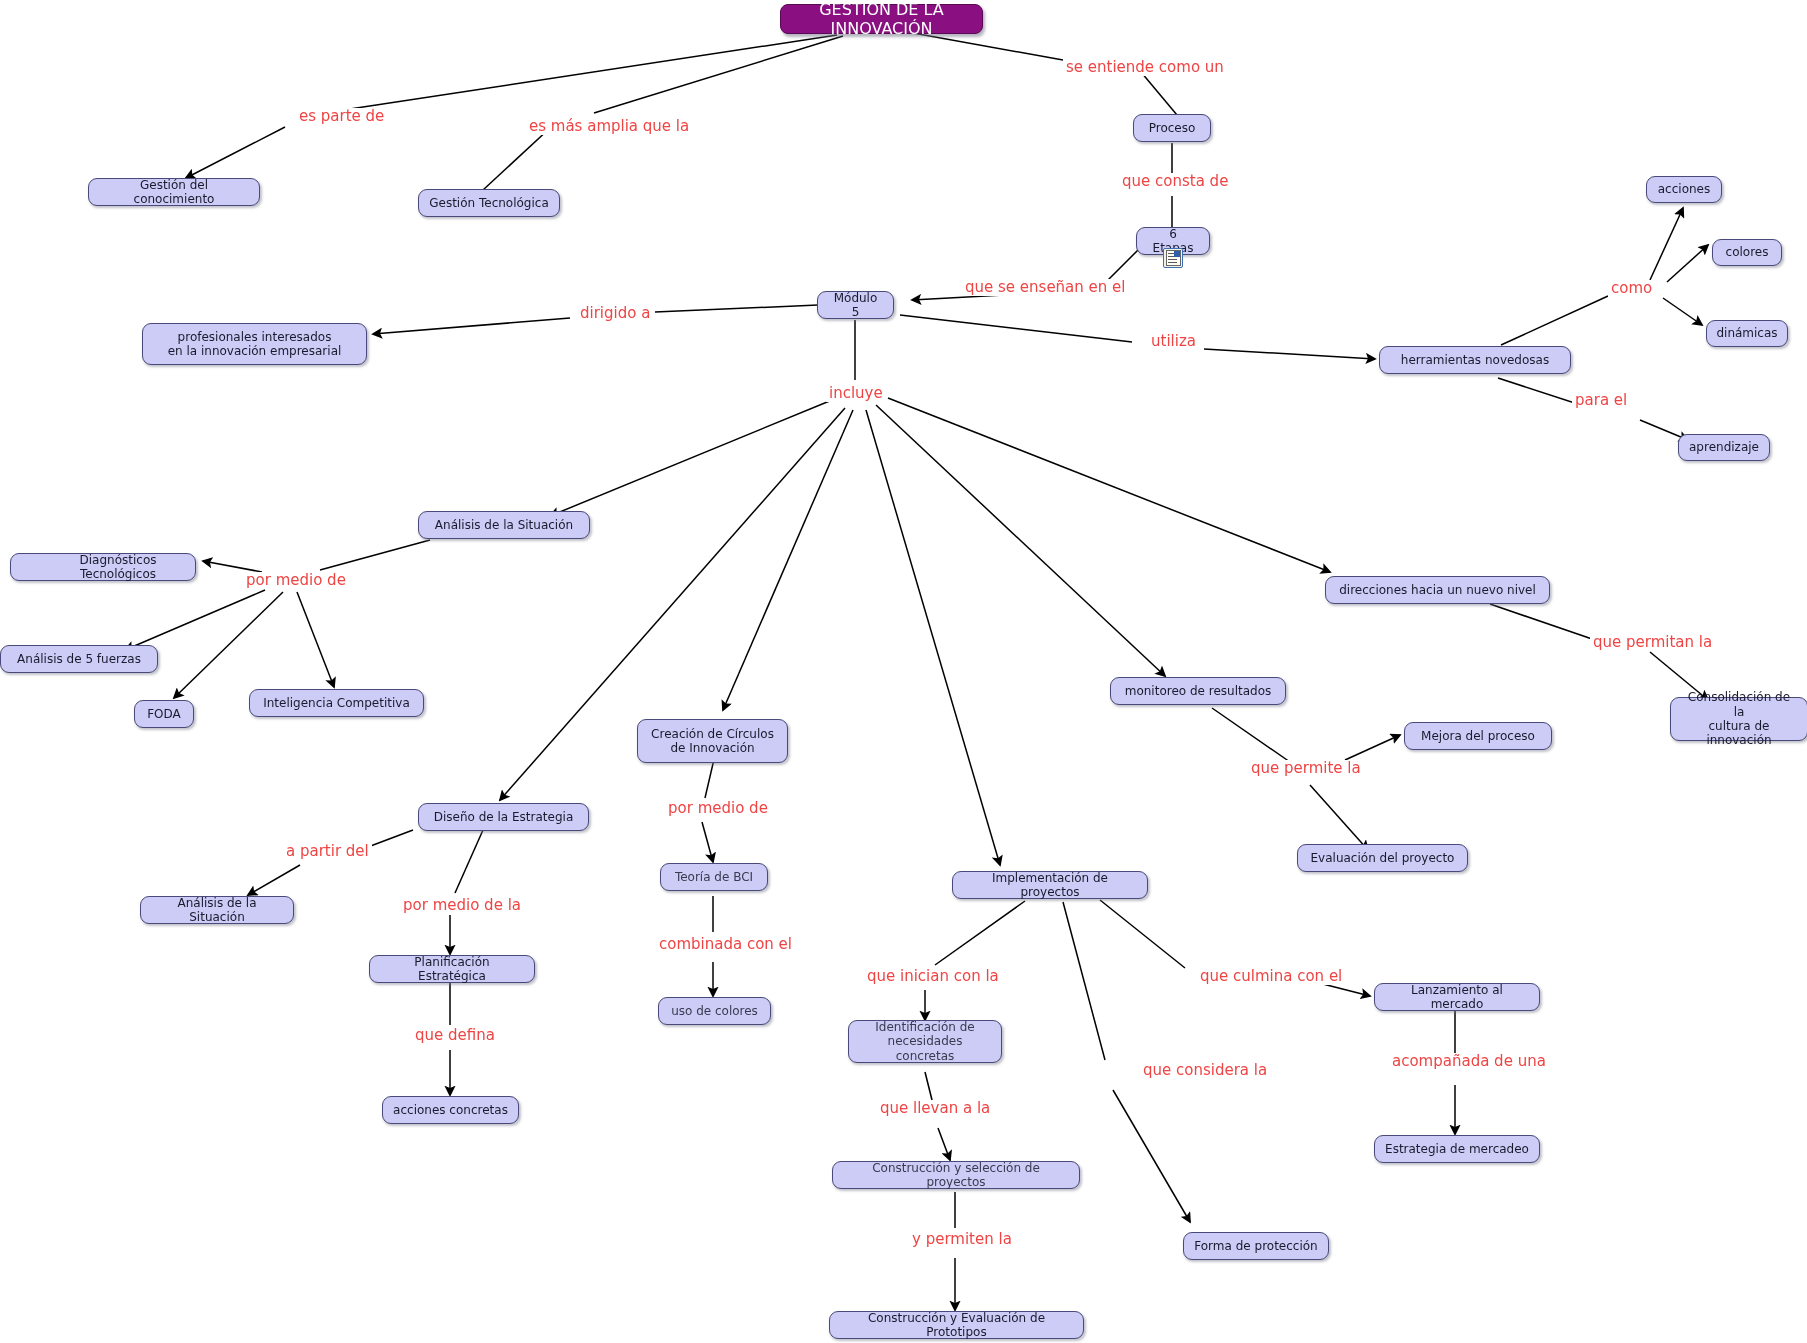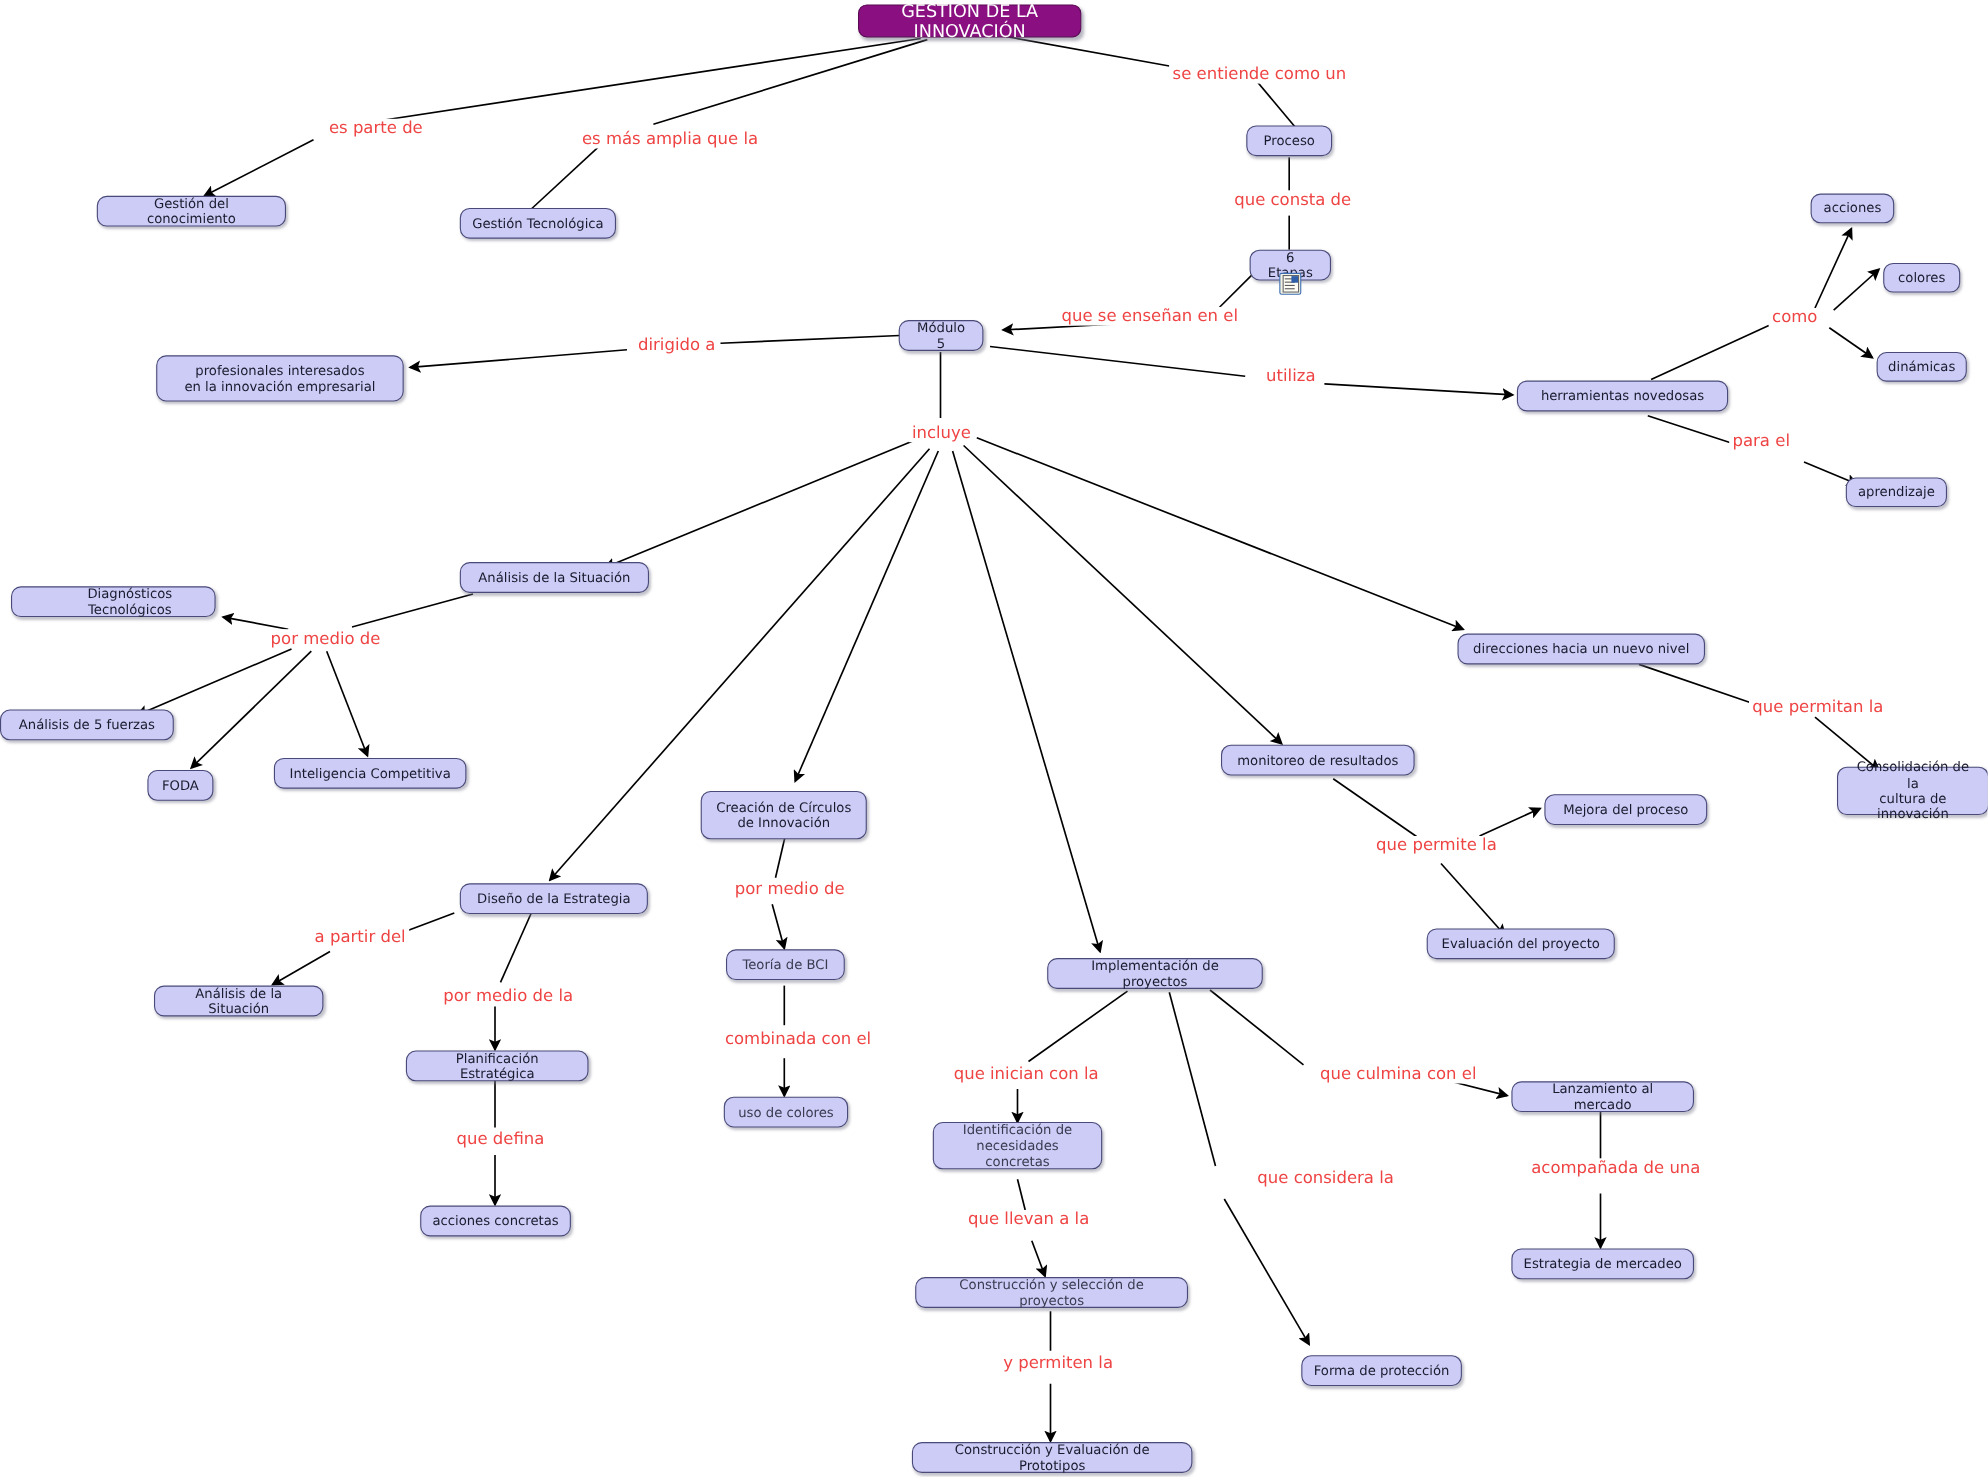--- a/index.html
+++ b/index.html
@@ -224,21 +224,21 @@
   </div>
 
   <div class="node" style="left:1678px;top:434px;width:92px;height:27px;">
     <span>aprendizaje</span>
   </div>
 
   <div class="node" style="left:418px;top:511px;width:172px;height:28px;">
     <span>Análisis de la Situación</span>
   </div>
 
-  <div class="node" style="left:10px;top:533px;width:186px;height:28px;padding-left:40px;">
+  <div class="node" style="left:10px;top:553px;width:186px;height:28px;padding-left:40px;">
     <span>Diagnósticos Tecnológicos</span>
   </div>
 
   <div class="node" style="left:0px;top:645px;width:158px;height:28px;">
     <span>Análisis de 5 fuerzas</span>
   </div>
 
   <div class="node" style="left:134px;top:700px;width:60px;height:28px;">
     <span>FODA</span>
   </div>

